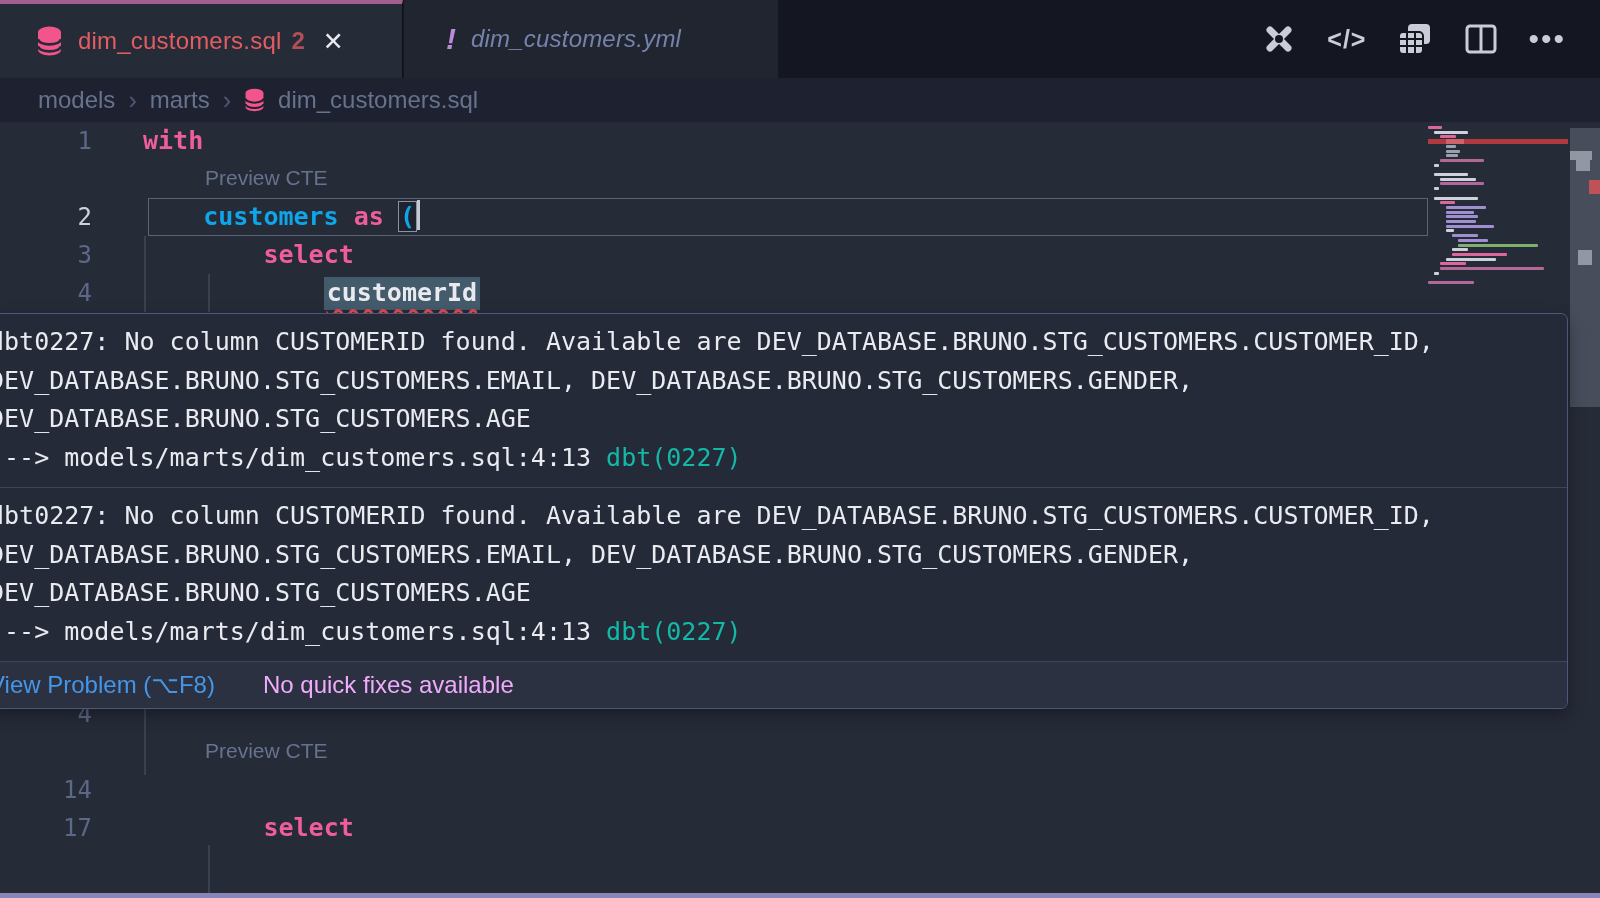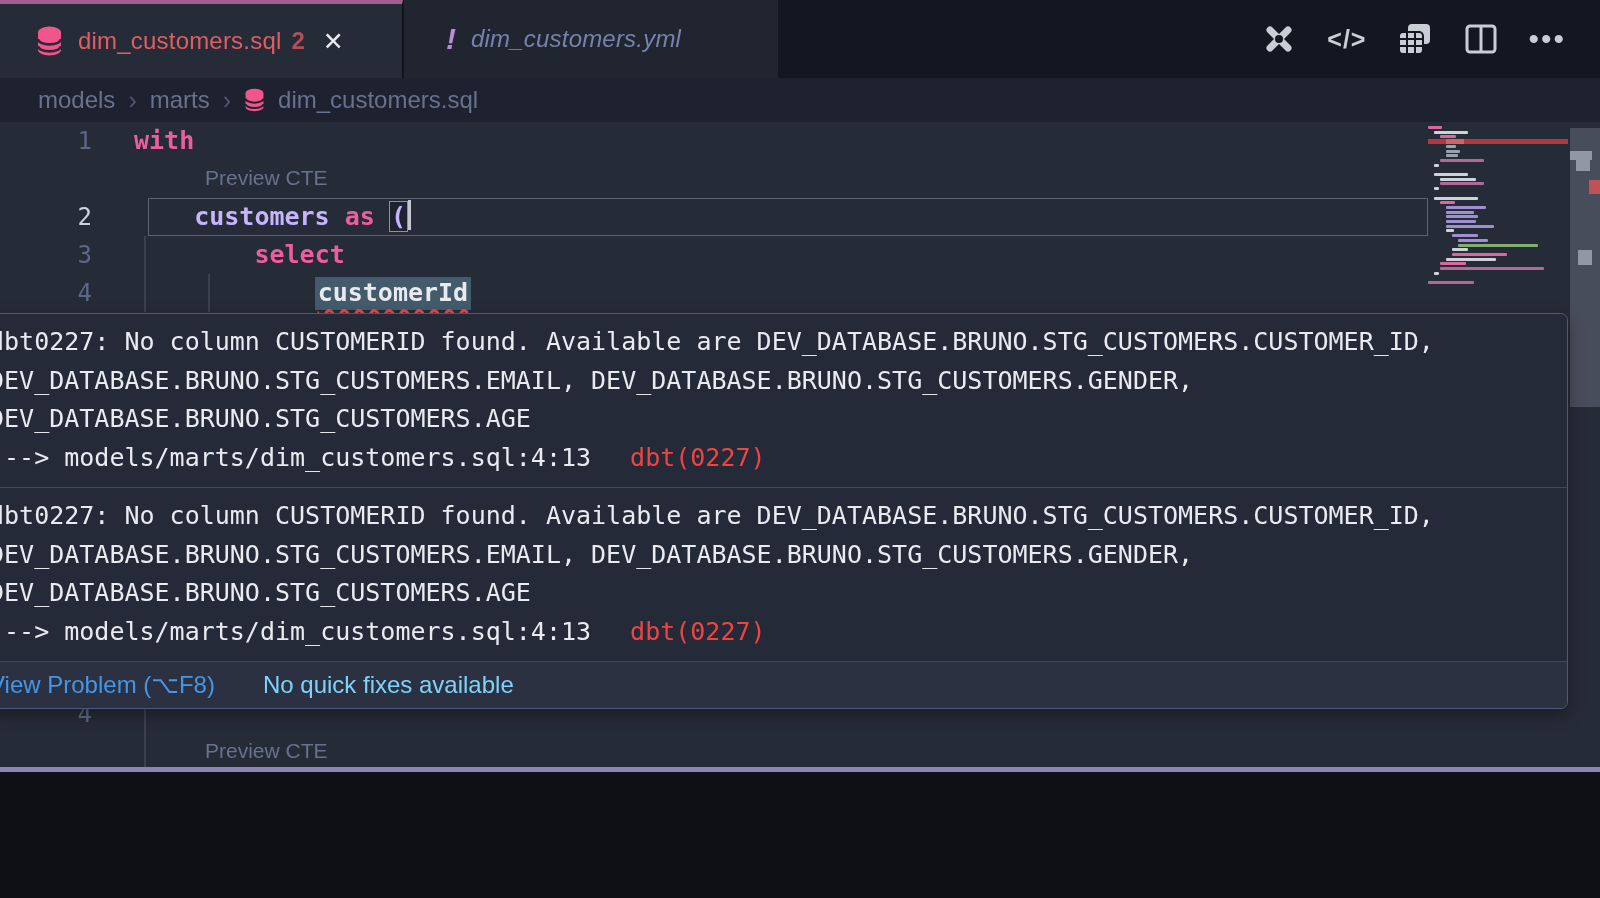--- a/index.html
+++ b/index.html
@@ -1,16 +1,16 @@
 <!DOCTYPE html>
 <html><head>
 <meta charset="utf-8">
 <style>
   html,body{margin:0;padding:0;background:#0e1016;}
-  .canvas{position:relative;width:1600px;height:772px;background:#262b38;overflow:hidden;
+  .canvas{position:relative;width:1600px;height:898px;background:#262b38;overflow:hidden;
           font-family:"Liberation Sans",sans-serif;}
 
   
   .tabbar{position:absolute;left:0;top:0;width:1600px;height:78px;background:#141721;}
   .tab{position:absolute;top:0;height:78px;display:flex;align-items:center;box-sizing:border-box;cursor:default;}
   .tab.active{left:0;width:403px;background:#262b38;border-top:4px solid #a05f8c;border-right:1px solid #0e1118;padding-left:36px;}
   .tab.preview{left:404px;width:374px;background:#21252f;padding-left:42px;}
   .tab-label{font-size:24px;margin-left:15px;letter-spacing:.2px;}
   .tab.active .tab-label{color:#e25d62;}
   .tab.preview .tab-label{color:#7583ac;font-style:italic;}
@@ -29,25 +29,25 @@
 
   
   .code-block{position:absolute;left:0;right:0;}
   #code-top{top:122px;}
   #code-bottom{top:695px;}
   .code-row{position:relative;height:38px;line-height:38px;white-space:pre;
             font-family:"DejaVu Sans Mono",monospace;font-size:25px;font-weight:700;color:#e8eaef;}
   .gutter{position:absolute;left:0;top:0;width:92px;text-align:right;color:#5b6887;
           font-weight:400;font-size:24px;}
   .gutter.active{color:#ccd2de;}
-  .content{position:absolute;left:134px;top:0;}
+  .content{position:absolute;left:143px;top:0;}
   .lens-content{position:absolute;left:205px;top:0;font-family:"Liberation Sans",sans-serif;
                 font-size:21px;font-weight:400;color:#67728f;line-height:36px;cursor:pointer;}
   .tok-k{color:#ee5d9d;}
-  .tok-p{color:#c4b5fd;}
+  .tok-p{color:#0ea5e9;}
   .tok-err{background:#445b6b;padding:1px 3px 3px 3px;
            text-decoration:underline wavy #e2484f 2.5px;text-underline-offset:8px;text-decoration-skip-ink:none;}
   .curline-box{position:absolute;left:148px;right:172px;top:0;height:36px;border:1px solid #5c6375;}
   .bracket{outline:1px solid #8a92a6;background:#1e2330;padding:0 1px;}
   .caret{display:inline-block;width:3px;height:30px;background:#c2c8d4;vertical-align:-5px;margin-left:1px;}
   .guide{position:absolute;width:2px;background:#3a4150;}
 
   
   .minimap{position:absolute;left:1428px;top:126px;width:140px;height:180px;}
   .mm-bar{position:absolute;height:3px;border-radius:1px;}
@@ -60,25 +60,25 @@
   .ov-gray{background:#9298a3;} .ov-red{background:#bf5157;}
 
   
   .hover{position:absolute;left:-12px;top:313px;width:1580px;background:#252a38;
          border:1px solid #4e5878;border-radius:7px;box-sizing:border-box;z-index:10;
          box-shadow:0 6px 16px rgba(0,0,0,.35);}
   .hover-block{padding:9px 0 10px 0;}
   .hover-block + .hover-block{border-top:1px solid #3d455e;}
   .hover-line{font-family:"DejaVu Sans Mono",monospace;font-size:25px;line-height:38.5px;
               white-space:pre;color:#e9ebf0;}
-  .hw{color:#e9ebf0;} .hg{color:#ef4444;margin-left:24px;}
+  .hw{color:#e9ebf0;} .hg{color:#14b8a6;}
   .hover-footer{height:46px;background:#2b3140;border-top:1px solid #3d455e;
                 border-radius:0 0 7px 7px;display:flex;align-items:center;font-size:24px;}
   .hover-link{color:#4496e8;cursor:pointer;white-space:pre;}
-  .hover-hint{color:#7dd3fc;margin-left:48px;}
+  .hover-hint{color:#f0abfc;margin-left:48px;}
 
   .bottom-line{position:absolute;left:0;bottom:0;width:1600px;height:5px;background:#8b84b8;}
 </style>
 </head>
 <body>
 
 <div class="canvas">
 
   <div class="tabbar">
     <div class="tab active">

